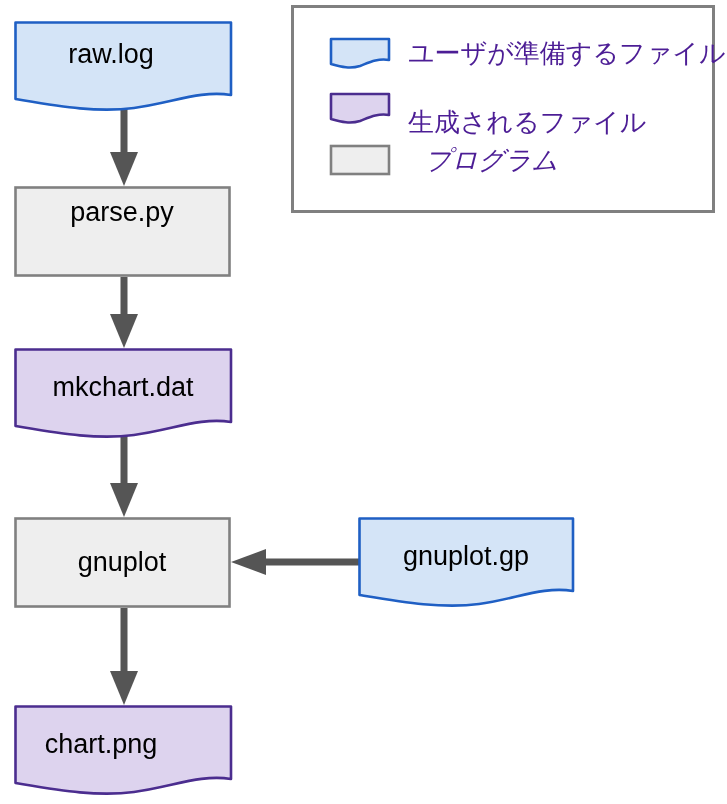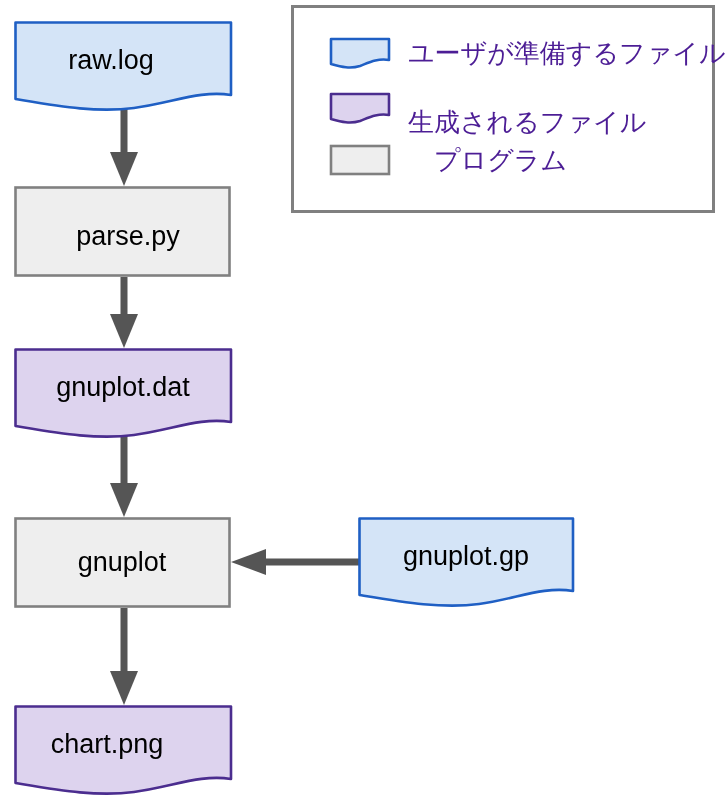--- a/index.html
+++ b/index.html
@@ -91,31 +91,31 @@
     <path d="M 15.5 349.5 L 231 349.5 L 231 422 C 200 417 172 430 134 435 C 96 440 58 433 15.5 426 Z" fill="#ddd3ee" stroke="#4b2d8f" stroke-width="2.6" stroke-linejoin="round"></path>
 
     <rect x="15.5" y="518.5" width="214" height="88" fill="#eeeeee" stroke="#808080" stroke-width="2.6"></rect>
 
     <path d="M 15.5 706.5 L 231 706.5 L 231 779 C 200 774 172 787 134 792 C 96 797 58 790 15.5 783 Z" fill="#ddd3ee" stroke="#4b2d8f" stroke-width="2.6" stroke-linejoin="round"></path>
 
     <path d="M 359.5 518.5 L 573 518.5 L 573 591 C 543 586 516 599 479 604 C 442 609 402 602 359.5 595 Z" fill="#d4e4f7" stroke="#1f5fc4" stroke-width="2.6" stroke-linejoin="round"></path>
 
   </svg>
 
-  <div class="node-label" style="left:14px; top:21px; width:194px; height:78px;">raw.log</div>
+  <div class="node-label" style="left:14px; top:15px; width:194px; height:78px;">raw.log</div>
 
-  <div class="node-label" style="left:14px; top:194px; width:216px; height:84px;margin-left:6px;">parse.py</div>
+  <div class="node-label" style="left:14px; top:170px; width:216px; height:84px;">parse.py</div>
 
-  <div class="node-label" style="left:14px; top:348px; width:218px; height:78px;">gnuplot.dat</div>
+  <div class="node-label" style="left:14px; top:348px; width:218px; height:78px;">mkchart.dat</div>
 
   <div class="node-label" style="left:14px; top:517px; width:216px; height:91px;">gnuplot</div>
 
-  <div class="node-label" style="left:14px; top:705px; width:186px; height:78px;">chart.png</div>
+  <div class="node-label" style="left:8px; top:705px; width:186px; height:78px;">chart.png</div>
 
   <div class="node-label" style="left:358px; top:517px; width:216px; height:78px;">gnuplot.gp</div>
 
   <div class="legend-label" style="left:408px; top:40px;">ユーザが準備するファイル</div>
 
   <div class="legend-label" style="left:408px; top:109px;">生成されるファイル</div>
 
-  <div class="legend-label" style="left:408px; top:147px;">　プログラム</div>
+  <div class="legend-label" style="left:399px; top:147px;font-style:italic;">　プログラム</div>
 
 </div>
 
 </body></html>

